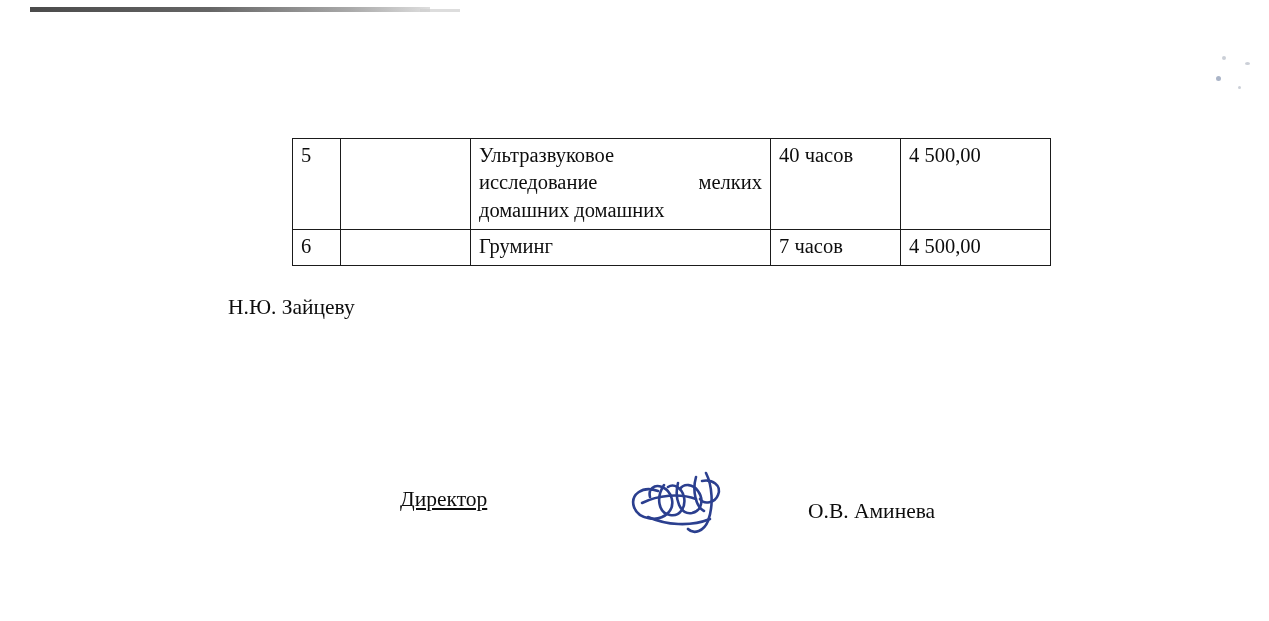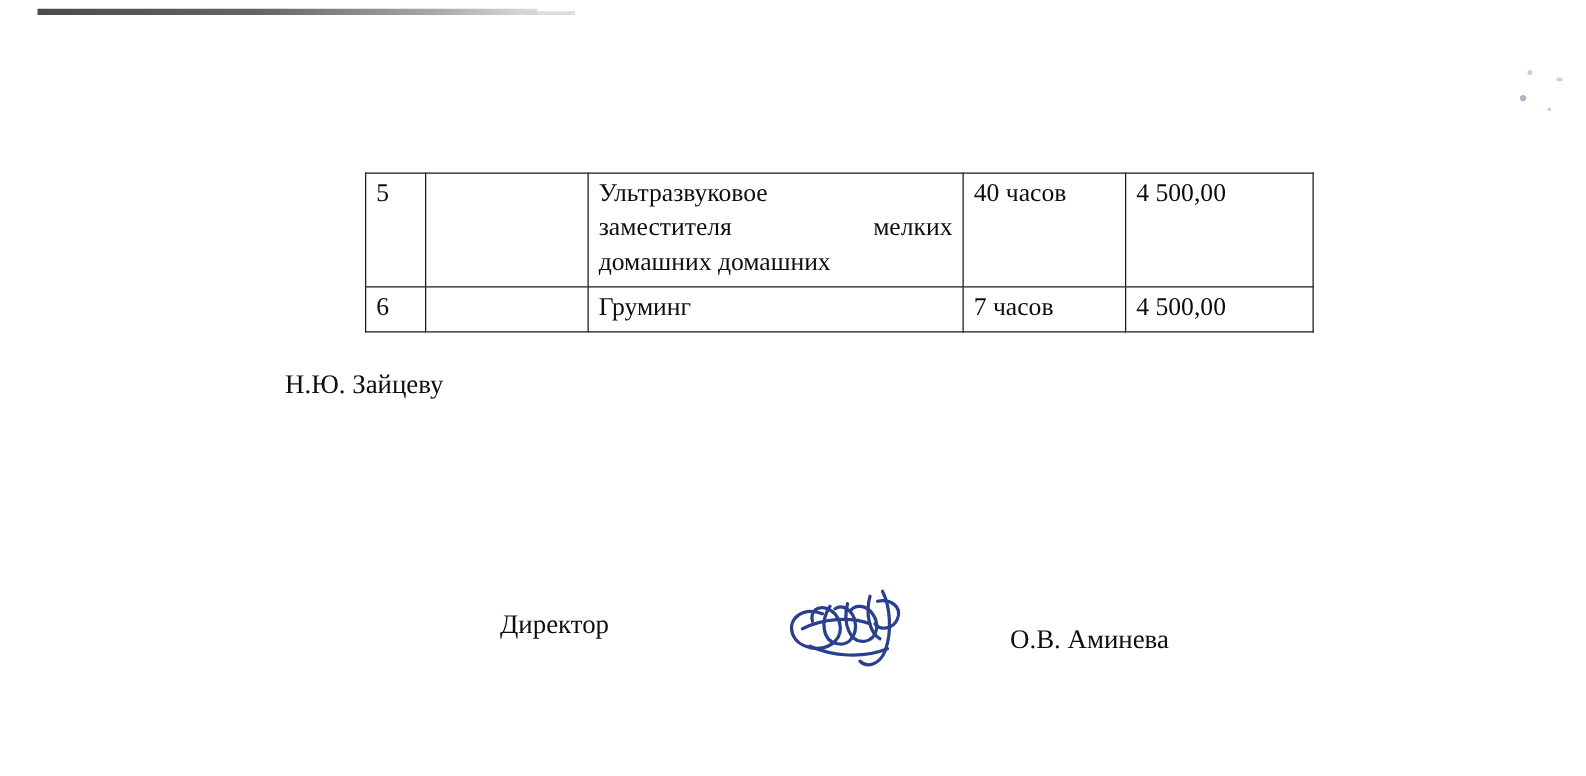--- a/index.html
+++ b/index.html
@@ -114,20 +114,21 @@
     left: 228px;
     top: 487px;
     width: 960px;
     height: 40px;
   }
   .sign-title {
     position: absolute;
     left: 172px;
     top: 0;
     font-size: 21.5px;
+    text-decoration: underline;
   }
   .sign-name {
     position: absolute;
     left: 580px;
     top: 12px;
     font-size: 21.5px;
   }
   .signature-mark {
     position: absolute;
     left: 390px;
@@ -155,21 +156,21 @@
     <col class="col-name">
     <col class="col-hours">
     <col class="col-price">
   </colgroup>
   <tbody>
     <tr>
       <td>5</td>
       <td></td>
       <td class="cell-justify">
         <span class="just-line">Ультразвуковое</span>
-        <span class="just-line">заместителя мелких</span>
+        <span class="just-line">исследование мелких</span>
         <span>домашних домашних</span>
       </td>
       <td>40 часов</td>
       <td>4 500,00</td>
     </tr>
     <tr>
       <td>6</td>
       <td></td>
       <td>Груминг</td>
       <td>7 часов</td>

